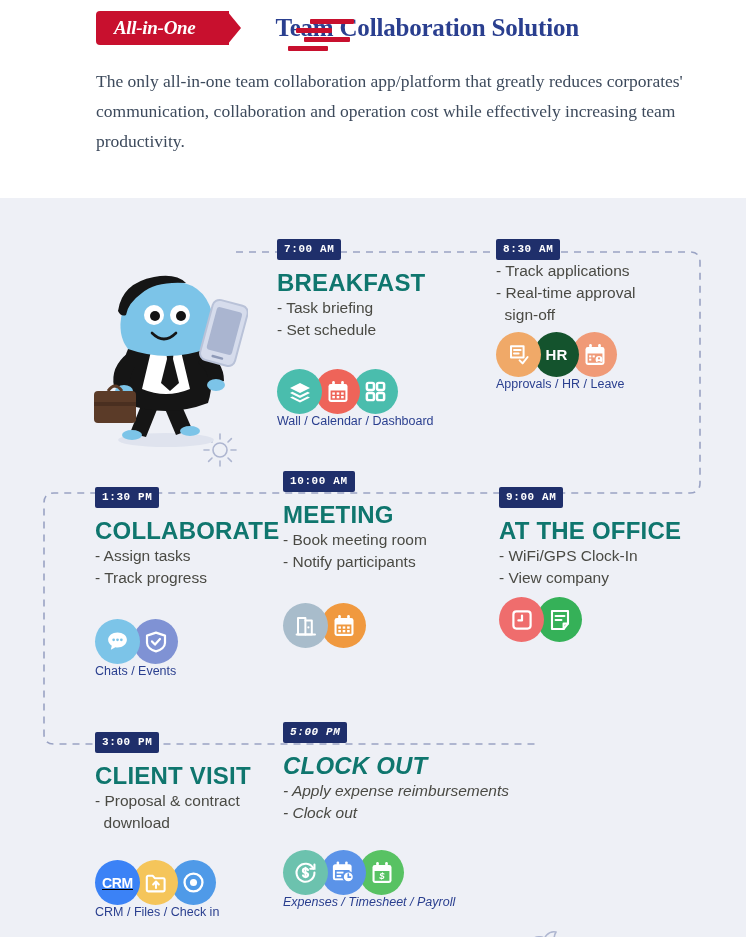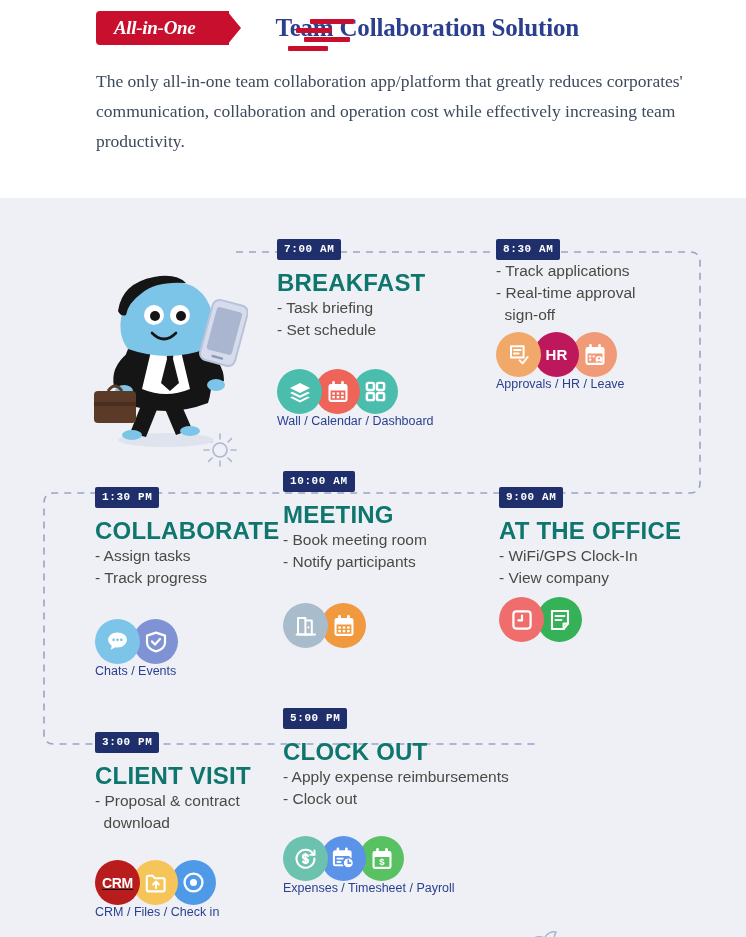--- a/index.html
+++ b/index.html
@@ -245,21 +245,21 @@
     </div>
     <div class="icon-row" style="margin-top:6px;">
       <div class="ic z3" style="background:#f0a968;">
         <svg width="24" height="24" viewBox="0 0 24 24" fill="none" stroke="#fff" stroke-width="2" stroke-linecap="round" stroke-linejoin="round">
             <path d="M4 3.2h12.6v11.2H4z"></path>
             <line x1="7" y1="7" x2="13.6" y2="7"></line>
             <line x1="7" y1="10.6" x2="11.6" y2="10.6"></line>
             <path d="M12.6 17.4 l3 3 l5 -6.4"></path>
           </svg>
       </div>
-      <div class="ic z2" style="background:#be185d;text-align:center;">
+      <div class="ic z2" style="background:#14532d;text-align:center;">
         <span class="hr-text">HR</span>
       </div>
       <div class="ic" style="background:#f09a77;">
         <svg width="24" height="24" viewBox="0 0 24 24" fill="#fff">
             <rect x="2.5" y="4" width="19" height="18" rx="2.4"></rect>
             <rect x="4.6" y="10.5" width="14.8" height="9.3" fill="#f09a77"></rect>
             <rect x="6.2" y="1" width="2.6" height="5" rx="1.2"></rect>
             <rect x="15.2" y="1" width="2.6" height="5" rx="1.2"></rect>
             <g fill="#fff">
               <rect x="6.1" y="12.4" width="2.2" height="2"></rect>
@@ -364,41 +364,41 @@
   </div>
 
   <div class="stage" style="left:95px;top:533px;width:195px;">
     <span class="time-pill">3:00 PM</span>
     <div class="stage-title">CLIENT VISIT</div>
     <div class="stage-lines">
       <div>- Proposal &amp; contract</div>
       <div>  download</div>
     </div>
     <div class="icon-row" style="margin-top:26px;">
-      <div class="ic z3" style="background:#b91c1c;text-decoration:underline;">
+      <div class="ic z3" style="background:#3b82f6;text-decoration:underline;">
         <span class="crm-text">CRM</span>
       </div>
       <div class="ic z2" style="background:#f5c55a;">
         <svg width="24" height="24" viewBox="0 0 24 24" fill="none" stroke="#fff" stroke-width="2.1" stroke-linecap="round" stroke-linejoin="round">
             <path d="M2.8 19V6.2a1.4 1.4 0 0 1 1.4-1.4h4.6l2 2.4h8.4a1.4 1.4 0 0 1 1.4 1.4V19a1.4 1.4 0 0 1-1.4 1.4H4.2A1.4 1.4 0 0 1 2.8 19Z"></path>
             <path d="M12 17v-6"></path>
             <path d="M9.2 13.4 12 10.6l2.8 2.8"></path>
           </svg>
       </div>
       <div class="ic" style="background:#4f9ae8;">
         <svg width="25" height="25" viewBox="0 0 24 24" fill="none" stroke="#fff" stroke-width="2.2">
             <circle cx="12" cy="12" r="8.6"></circle>
             <circle cx="12" cy="12" r="3.4" fill="#fff" stroke="none"></circle>
           </svg>
       </div>
     </div>
     <div class="ic-label">CRM / Files / Check in</div>
   </div>
 
-  <div class="stage" style="left:283px;top:509px;width:270px;">
+  <div class="stage" style="left:283px;top:523px;width:270px;font-style:italic;">
     <span class="time-pill">5:00 PM</span>
     <div class="stage-title">CLOCK OUT</div>
     <div class="stage-lines">
       <div>- Apply expense reimbursements</div>
       <div>- Clock out</div>
     </div>
     <div class="icon-row" style="margin-top:26px;">
       <div class="ic z3" style="background:#6cc2ae;">
         <svg width="25" height="25" viewBox="0 0 24 24" fill="none" stroke="#fff" stroke-width="2" stroke-linecap="round">
             <path d="M19.6 8.2A8.6 8.6 0 1 0 20.6 12"></path>

